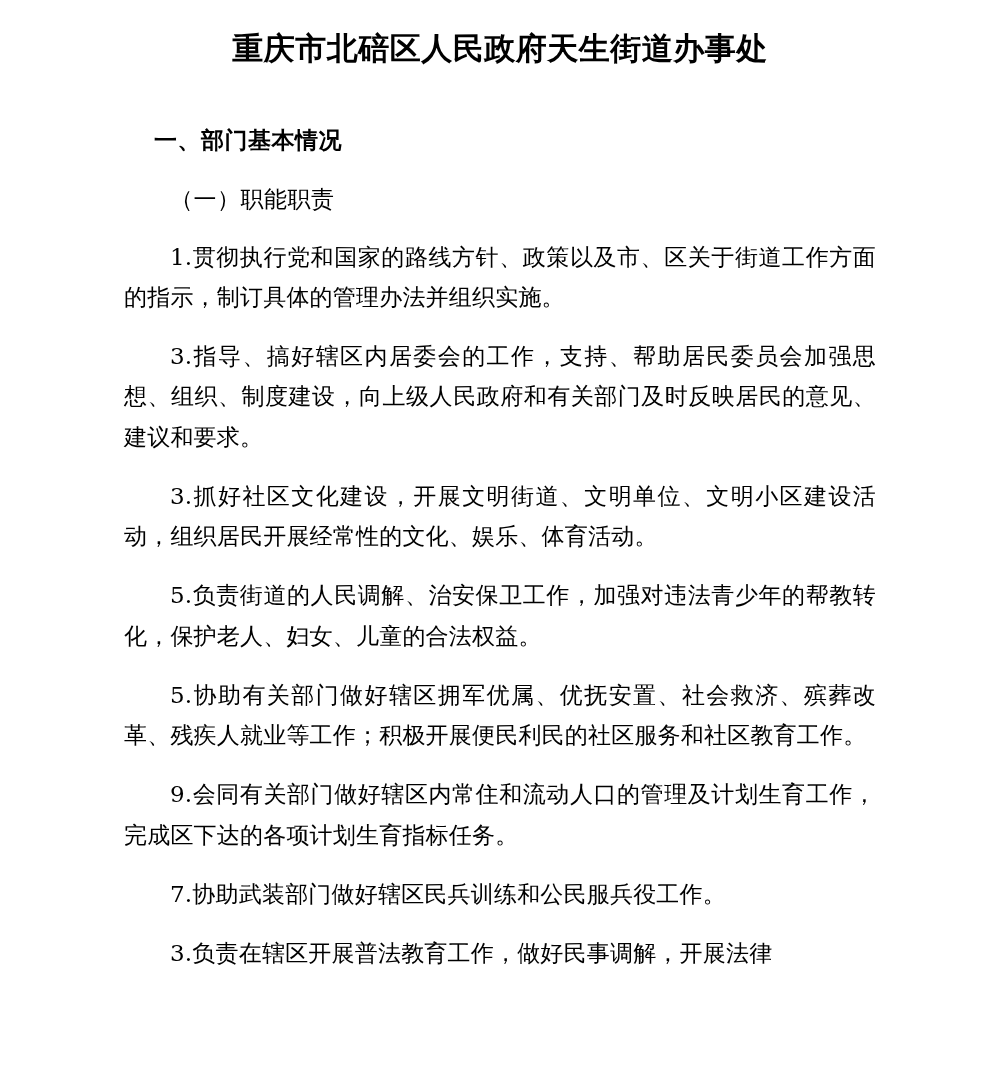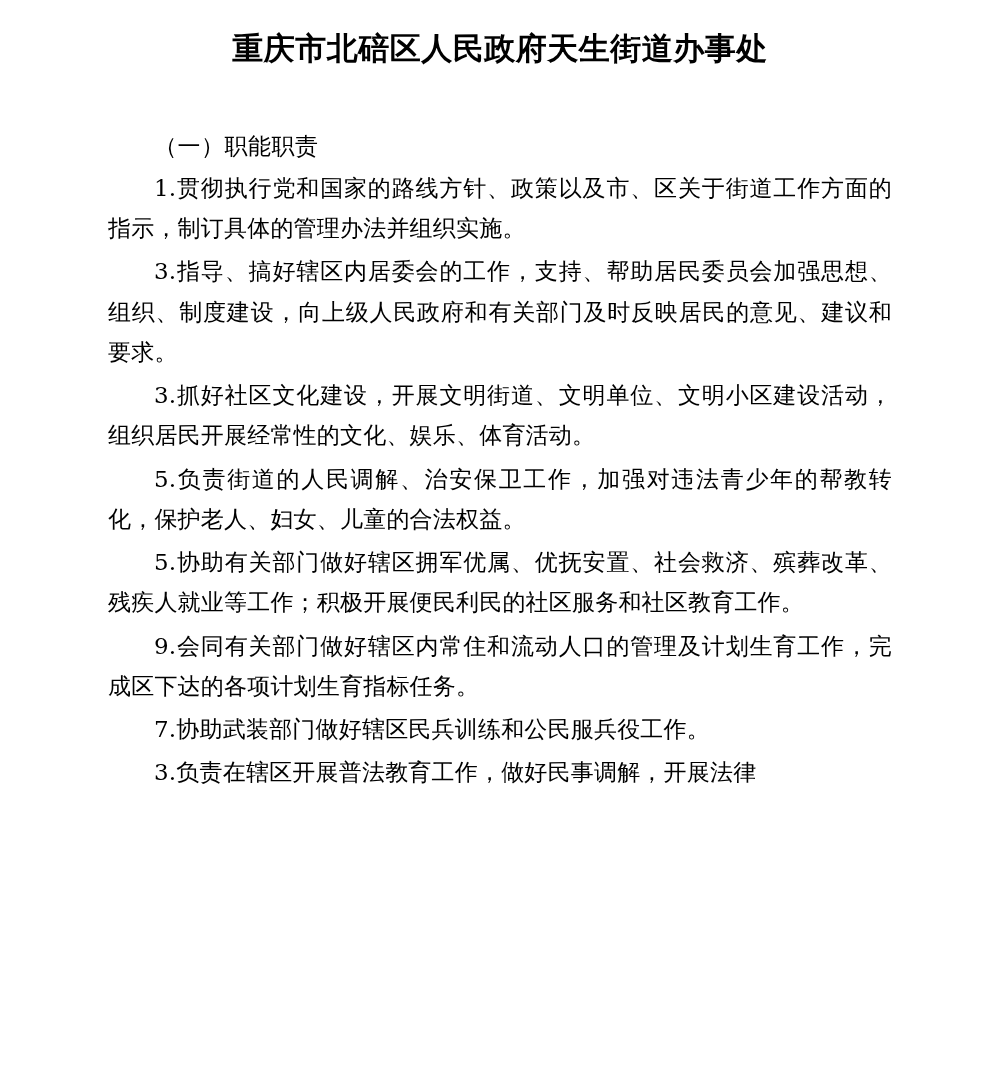--- a/index.html
+++ b/index.html
@@ -43,46 +43,47 @@
     line-height: 1.6;
     text-indent: 2em;
     margin: 0;
     letter-spacing: 0.5px;
   }
   .sub-heading {
     font-size: 23px;
     font-weight: normal;
     line-height: 1.6;
     text-indent: 2em;
-    margin: 0;
+    margin: 16px;
     letter-spacing: 0.5px;
     padding-top: 6px;
   }
   .para {
     font-size: 23px;
     line-height: 1.75;
     text-indent: 2em;
-    margin: 0;
+    margin: 16px;
     text-align: justify;
     text-justify: inter-ideograph;
     letter-spacing: 0.2px;
     padding-top: 3px;
   }
 </style>
 </head>
 <body>
 
 <div class="page">
 
   <h1 class="doc-title">
     <span class="line">重庆市北碚区人民政府天生街道办事处</span>
   </h1>
 
   <div class="spacer-after-title"></div>
 
+  <p class="section-heading">一、部门基本情况</p>
 
   <p class="sub-heading">（一）职能职责</p>
 
   <p class="para">1.贯彻执行党和国家的路线方针、政策以及市、区关于街道工作方面的指示，制订具体的管理办法并组织实施。</p>
   <p class="para">3.指导、搞好辖区内居委会的工作，支持、帮助居民委员会加强思想、组织、制度建设，向上级人民政府和有关部门及时反映居民的意见、建议和要求。</p>
   <p class="para">3.抓好社区文化建设，开展文明街道、文明单位、文明小区建设活动，组织居民开展经常性的文化、娱乐、体育活动。</p>
   <p class="para">5.负责街道的人民调解、治安保卫工作，加强对违法青少年的帮教转化，保护老人、妇女、儿童的合法权益。</p>
   <p class="para">5.协助有关部门做好辖区拥军优属、优抚安置、社会救济、殡葬改革、残疾人就业等工作；积极开展便民利民的社区服务和社区教育工作。</p>
   <p class="para">9.会同有关部门做好辖区内常住和流动人口的管理及计划生育工作，完成区下达的各项计划生育指标任务。</p>
   <p class="para">7.协助武装部门做好辖区民兵训练和公民服兵役工作。</p>

